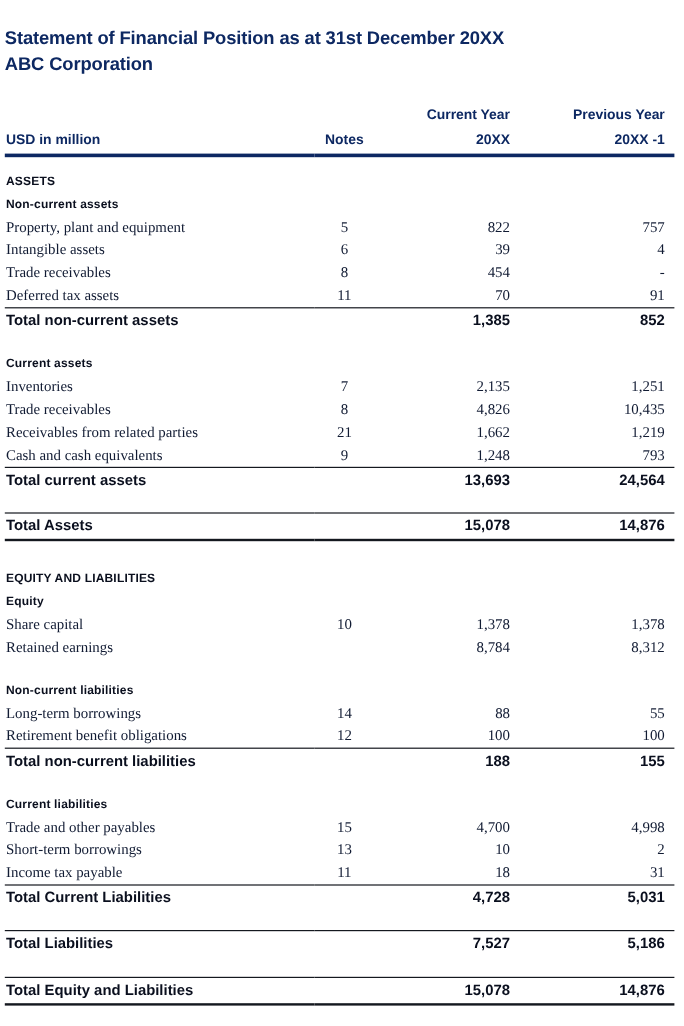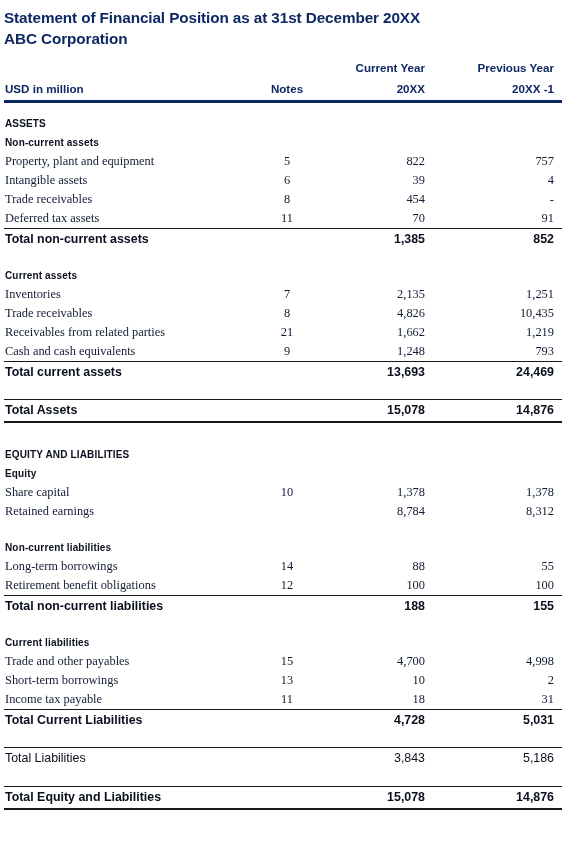--- a/index.html
+++ b/index.html
@@ -27,36 +27,37 @@
 
   
   .title-block { margin: 0 0 0 0; }
   .doc-title {
     color: #0d2862;
     font-size: 15.3px;
     font-weight: bold;
     line-height: 21px;
     letter-spacing: -0.1px;
     white-space: nowrap;
+    margin-top: 15px;
   }
   .doc-subtitle {
     color: #0d2862;
     font-size: 15.3px;
     font-weight: bold;
     line-height: 21px;
     letter-spacing: -0.1px;
     white-space: nowrap;
   }
 
   
   table.fin {
     width: 100%;
     border-collapse: collapse;
     table-layout: fixed;
-    margin-top: 9px;
+    margin-top: 22px;
   }
   col.c-label { width: 258px; }
   col.c-notes { width: 58px; }
   col.c-cur   { width: 115px; }
   col.c-prev  { width: 127px; }
 
   td, th { padding: 0; vertical-align: bottom; }
 
   
   .hdr-top td {
@@ -119,21 +120,21 @@
     font-weight: bold;
     height: 21px;
     line-height: 21px;
     color: #0a0f1e;
     border-top: 1.4px solid #14181f;
     border-bottom: 2.6px solid #14181f;
   }
   
   tr.subtotal-top td {
     font-size: 12.4px;
-    font-weight: normal;
+    font-weight: bold;
     height: 21px;
     line-height: 21px;
     color: #0a0f1e;
     border-top: 1.4px solid #14181f;
   }
   
   tr.gap-sm td { height: 11px; font-size: 0; line-height: 0; }
   tr.gap-md td { height: 17px; font-size: 0; line-height: 0; }
   tr.gap-lg td { height: 22px; font-size: 0; line-height: 0; }
 </style>
@@ -251,21 +252,21 @@
       <tr class="row">
         <td class="lbl">Cash and cash equivalents</td>
         <td class="notes">9</td>
         <td class="cur">1,248</td>
         <td class="prev">793</td>
       </tr>
       <tr class="total">
         <td class="lbl">Total current assets</td>
         <td class="notes"></td>
         <td class="cur">13,693</td>
-        <td class="prev">24,469</td>
+        <td class="prev">24,564</td>
       </tr>
 
       <tr class="gap-md">
           <td colspan="4"></td>
         </tr>
 
       <tr class="grand">
         <td class="lbl">Total Assets</td>
         <td class="notes"></td>
         <td class="cur">15,078</td>
@@ -365,21 +366,21 @@
         <td class="prev">5,031</td>
       </tr>
 
       <tr class="gap-md">
           <td colspan="4"></td>
         </tr>
 
       <tr class="subtotal-top">
         <td class="lbl">Total Liabilities</td>
         <td class="notes"></td>
-        <td class="cur">3,843</td>
+        <td class="cur">7,527</td>
         <td class="prev">5,186</td>
       </tr>
 
       <tr class="gap-md">
           <td colspan="4"></td>
         </tr>
 
       <tr class="grand">
         <td class="lbl">Total Equity and Liabilities</td>
         <td class="notes"></td>

